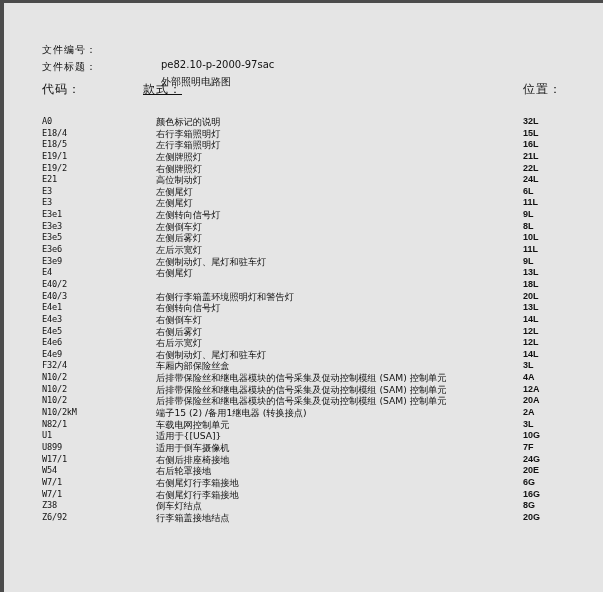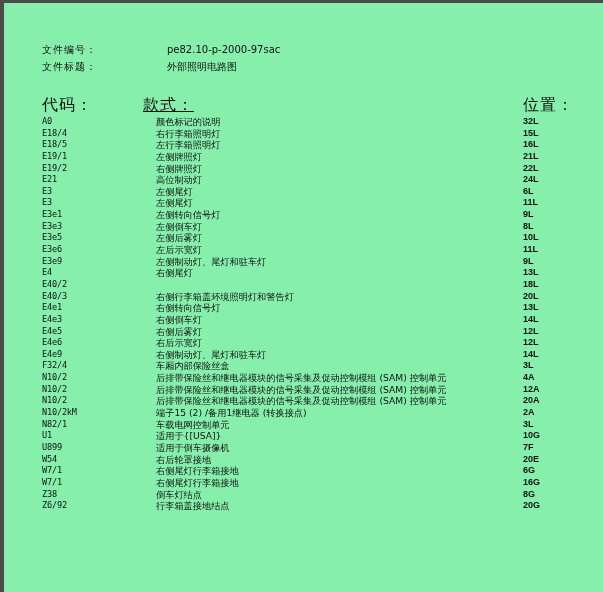--- a/index.html
+++ b/index.html
@@ -5,27 +5,27 @@
   html, body { margin: 0; padding: 0; }
   body {
     width: 603px; height: 592px; overflow: hidden;
     background: #ffffff;
     font-family: "DejaVu Sans", "Liberation Sans", sans-serif;
     color: #111;
     position: relative;
   }
   .frame-top { position: absolute; left: 0; top: 0; width: 603px; height: 3px; background: #4b4b4b; }
   .frame-left { position: absolute; left: 0; top: 0; width: 4px; height: 592px; background: #4b4b4b; }
-  .page { position: absolute; left: 4px; top: 3px; right: 0; bottom: 0; background: #86efac; }
+  .page { position: absolute; left: 4px; top: 3px; right: 0; bottom: 0; background: #e5e5e5; }
 
   .meta-row { position: absolute; font-size: 10px; line-height: 12px; white-space: nowrap; }
   .meta-label { position: absolute; left: 38px; letter-spacing: 1px; }
-  .meta-value { position: absolute; left: 163px; }
-
-  .hdr { position: absolute; top: 96px; font-size: 16px; line-height: 12px; letter-spacing: 1px; white-space: nowrap; }
+  .meta-value { position: absolute; left: 157px; margin-top: 15px; }
+
+  .hdr { position: absolute; top: 80px; font-size: 12px; line-height: 12px; letter-spacing: 1px; white-space: nowrap; }
   .hdr-code { left: 38px; }
   .hdr-desc { left: 139px; text-decoration: underline; }
   .hdr-pos { left: 519px; }
 
   .rows { position: absolute; left: 0; top: 113px; width: 599px; }
   .row { position: relative; height: 11.65px; font-size: 9.2px; line-height: 11.65px; white-space: nowrap; }
   .c-code { position: absolute; left: 38px; font-family: "DejaVu Sans Mono", "Liberation Mono", monospace; font-size: 8.6px; letter-spacing: -0.2px; }
   .c-desc { position: absolute; left: 152px; }
   .c-pos { position: absolute; left: 519px; font-family: Liberation Sans, sans-serif; font-weight: bold; font-size: 9px; }
 </style>
@@ -189,20 +189,25 @@
         <span class="c-code">U1</span>
         <span class="c-desc">适用于{[USA]}</span>
         <span class="c-pos">10G</span>
       </div>
       <div class="row">
         <span class="c-code">U899</span>
         <span class="c-desc">适用于倒车摄像机</span>
         <span class="c-pos">7F</span>
       </div>
       <div class="row">
+        <span class="c-code">W17/1</span>
+        <span class="c-desc">右侧后排座椅接地</span>
+        <span class="c-pos">24G</span>
+      </div>
+      <div class="row">
         <span class="c-code">W54</span>
         <span class="c-desc">右后轮罩接地</span>
         <span class="c-pos">20E</span>
       </div>
       <div class="row">
         <span class="c-code">W7/1</span>
         <span class="c-desc">右侧尾灯行李箱接地</span>
         <span class="c-pos">6G</span>
       </div>
       <div class="row">

